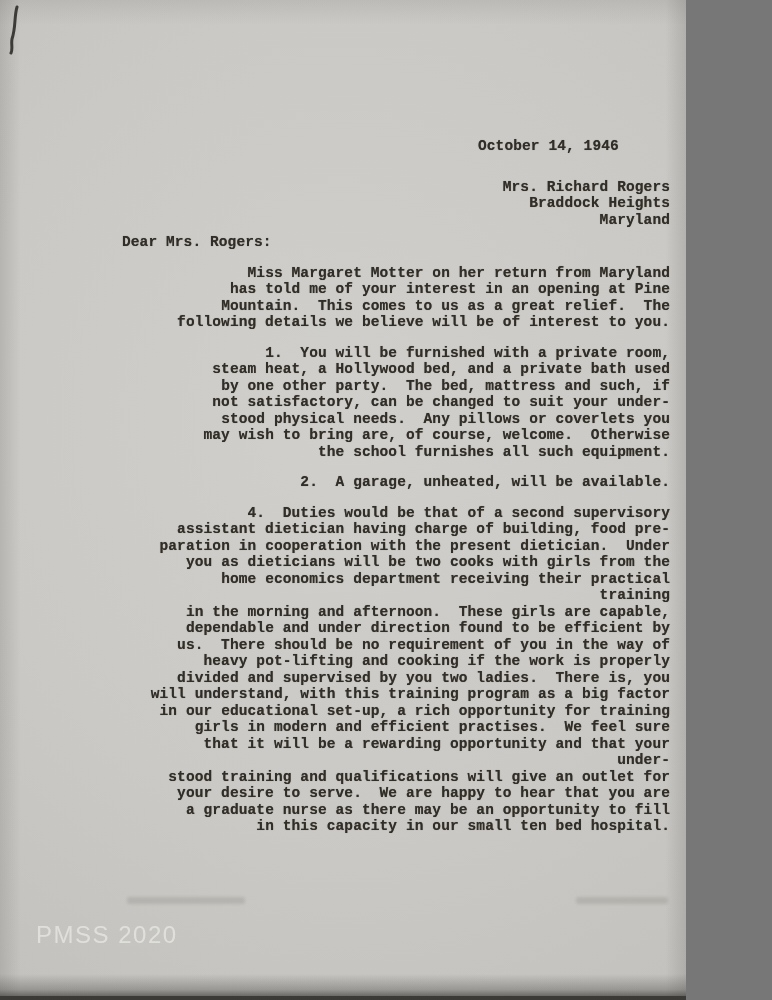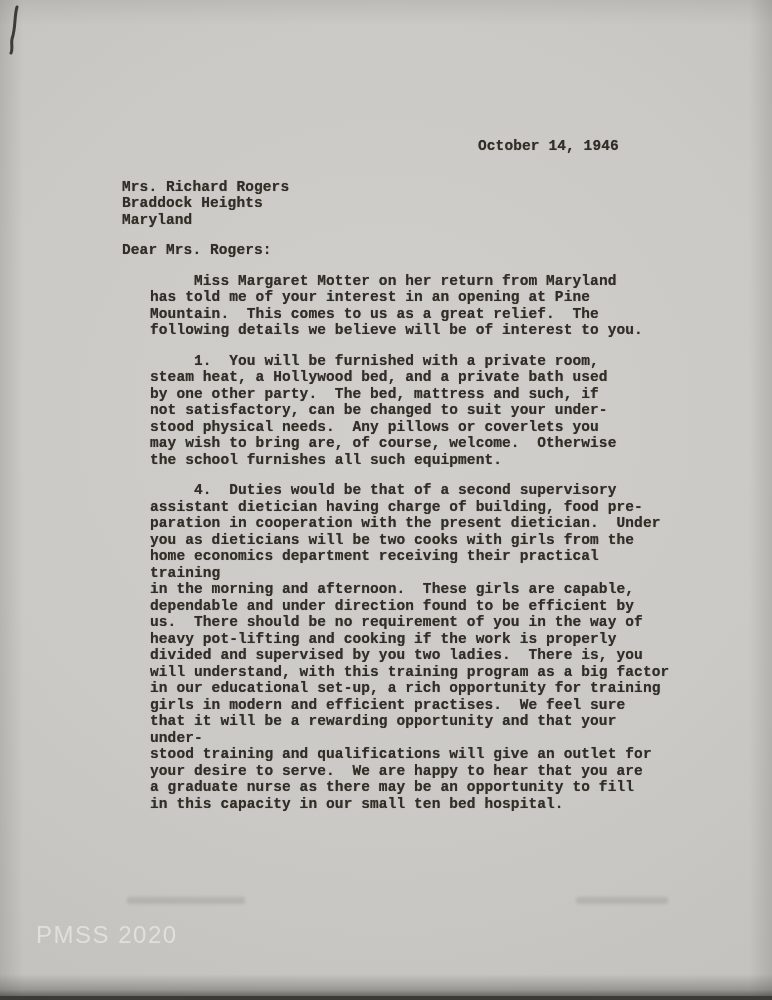--- a/index.html
+++ b/index.html
@@ -2,21 +2,21 @@
 <html><head>
 <meta charset="utf-8">
 <style>
   html, body {
     margin: 0;
     padding: 0;
     background: #777;
   }
   .scan {
     position: relative;
-    width: 772px;
+    width: 686px;
     height: 1000px;
     overflow: hidden;
     background:
       radial-gradient(ellipse 120% 90% at 50% 42%,
         #d0cfcb 0%, #cac9c5 45%, #c2c1bd 78%, #b3b2ae 100%);
     font-family: "Liberation Mono", "DejaVu Sans Mono", monospace;
   }
   
   .scan::before {
     content: "";
@@ -53,27 +53,28 @@
     width: 548px;
     color: #312d27;
     font-size: 14.5px;
     line-height: 16.5px;
     font-weight: bold;
     letter-spacing: 0.1px;
     text-shadow: 0 0 0.7px rgba(49,45,39,0.65);
   }
   .pre {
     white-space: pre-wrap;
+    text-align: right;
   }
   .date {
     padding-left: 356px;
     white-space: pre;
   }
   .recipient { margin-top: 24px; }
-  .salutation { margin-top: 14px; }
+  .salutation { margin-top: 6px; }
   .para { margin-top: 14px; margin-left: 28px; }
   .smudge {
     position: absolute;
     background: rgba(110,106,100,0.20);
     filter: blur(1.4px);
     border-radius: 3px;
   }
   .smudge-1 { left: 127px; top: 897px; width: 118px; height: 7px; }
   .smudge-2 { left: 576px; top: 897px; width: 92px;  height: 7px; }
   .watermark {
@@ -106,20 +107,21 @@
 has told me of your interest in an opening at Pine
 Mountain.  This comes to us as a great relief.  The
 following details we believe will be of interest to you.</div>
     <div class="para pre">     1.  You will be furnished with a private room,
 steam heat, a Hollywood bed, and a private bath used
 by one other party.  The bed, mattress and such, if
 not satisfactory, can be changed to suit your under-
 stood physical needs.  Any pillows or coverlets you
 may wish to bring are, of course, welcome.  Otherwise
 the school furnishes all such equipment.</div>
+    <div class="para pre">     2.  A garage, unheated, will be available.</div>
     <div class="para pre">     4.  Duties would be that of a second supervisory
 assistant dietician having charge of building, food pre-
 paration in cooperation with the present dietician.  Under
 you as dieticians will be two cooks with girls from the
 home economics department receiving their practical training
 in the morning and afternoon.  These girls are capable,
 dependable and under direction found to be efficient by
 us.  There should be no requirement of you in the way of
 heavy pot-lifting and cooking if the work is properly
 divided and supervised by you two ladies.  There is, you

